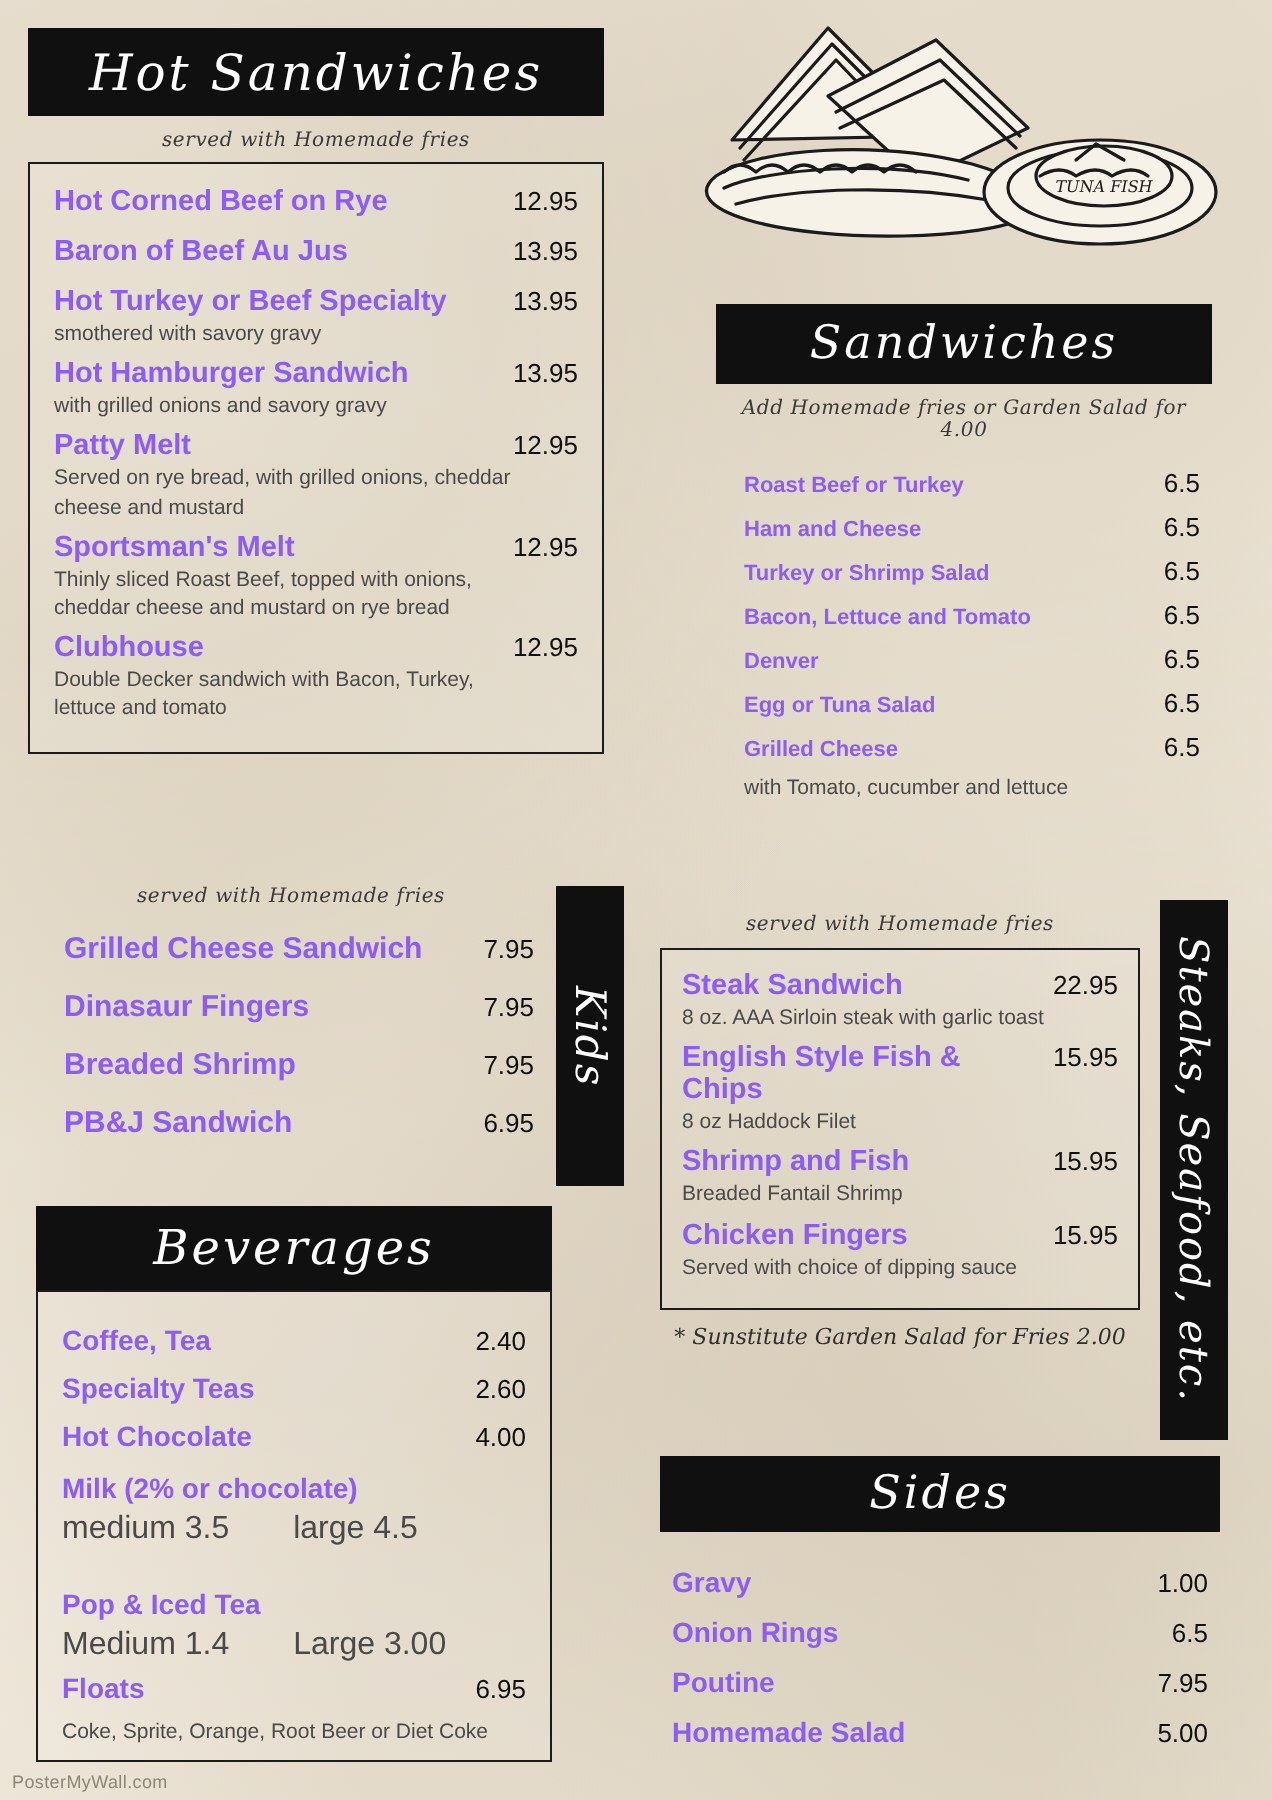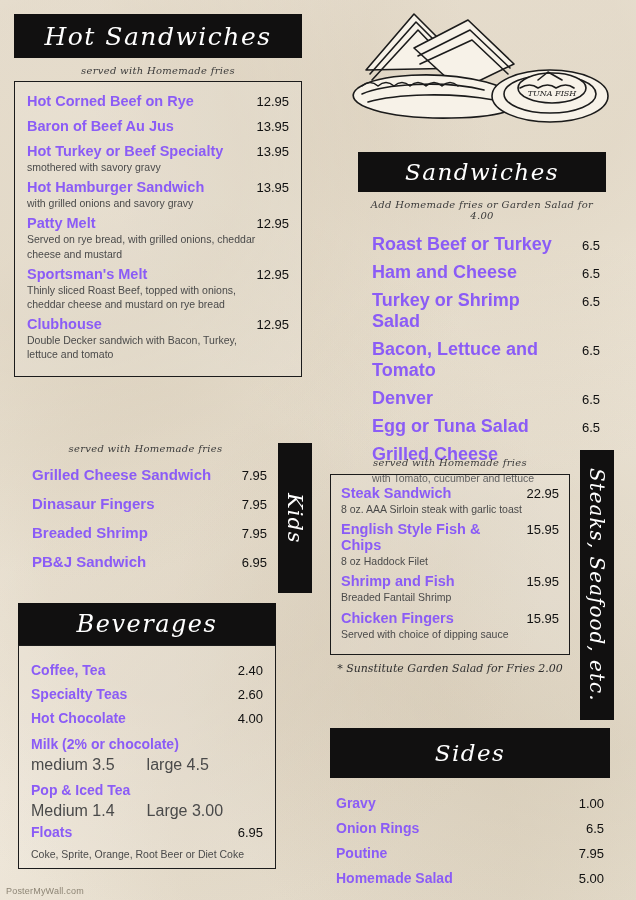--- a/index.html
+++ b/index.html
@@ -102,21 +102,21 @@
     height: 128px;
   }
 
   
   #sandwiches { position: absolute; left: 358px; top: 152px; width: 248px; }
   #sandwiches .banner { height: 40px; }
   #sandwiches .banner .title { font-size: 23px; }
   #sandwiches .subnote { margin: 7px 0 4px 0; }
   #sandwiches .rows { padding: 2px 6px 0 14px; }
   #sandwiches .row { margin-top: 7px; }
-  #sandwiches .row .name { font-size: 18px; }
+  #sandwiches .row .name { font-size: 11px; }
   #sandwiches .footnote {
     font-size: 10.5px;
     color: #4a4a4a;
     margin: 7px 0 0 14px;
   }
 
   
   #kids { position: absolute; left: 18px; top: 443px; width: 255px; }
   #kids .subnote { margin-bottom: 6px; }
   #kids .rows { padding: 0 6px 0 14px; }
@@ -190,21 +190,21 @@
     margin: 4px 0 0 0;
   }
   #beverages .note-bottom {
     font-size: 10.5px;
     color: #4a4a4a;
     margin-top: 8px;
   }
 
   
   #sides { position: absolute; left: 330px; top: 728px; width: 280px; }
-  #sides .banner { height: 50px; }
+  #sides .banner { height: 38px; }
   #sides .banner .title { font-size: 23px; }
   #sides .rows { padding: 8px 6px 0 6px; }
   #sides .row { margin-top: 9px; }
   #sides .row .name { font-size: 14px; }
 
   
   #watermark {
     position: absolute;
     left: 6px;
     bottom: 4px;
@@ -430,21 +430,21 @@
         <div>
           <div class="row" style="margin-top:10px">
             <span class="name">Milk (2% or chocolate)</span>
           </div>
           <div class="sizes">
             <span>medium 3.5</span>
             <span>large 4.5</span>
           </div>
         </div>
         <div>
-          <div class="row" style="margin-top:8px">
+          <div class="row" style="margin-top:20px">
             <span class="name">Pop &amp; Iced Tea</span>
           </div>
           <div class="sizes">
             <span>Medium 1.4</span>
             <span>Large 3.00</span>
           </div>
         </div>
         <div class="row" style="margin-top:4px">
           <span class="name">Floats</span>
           <span class="price">6.95</span>

